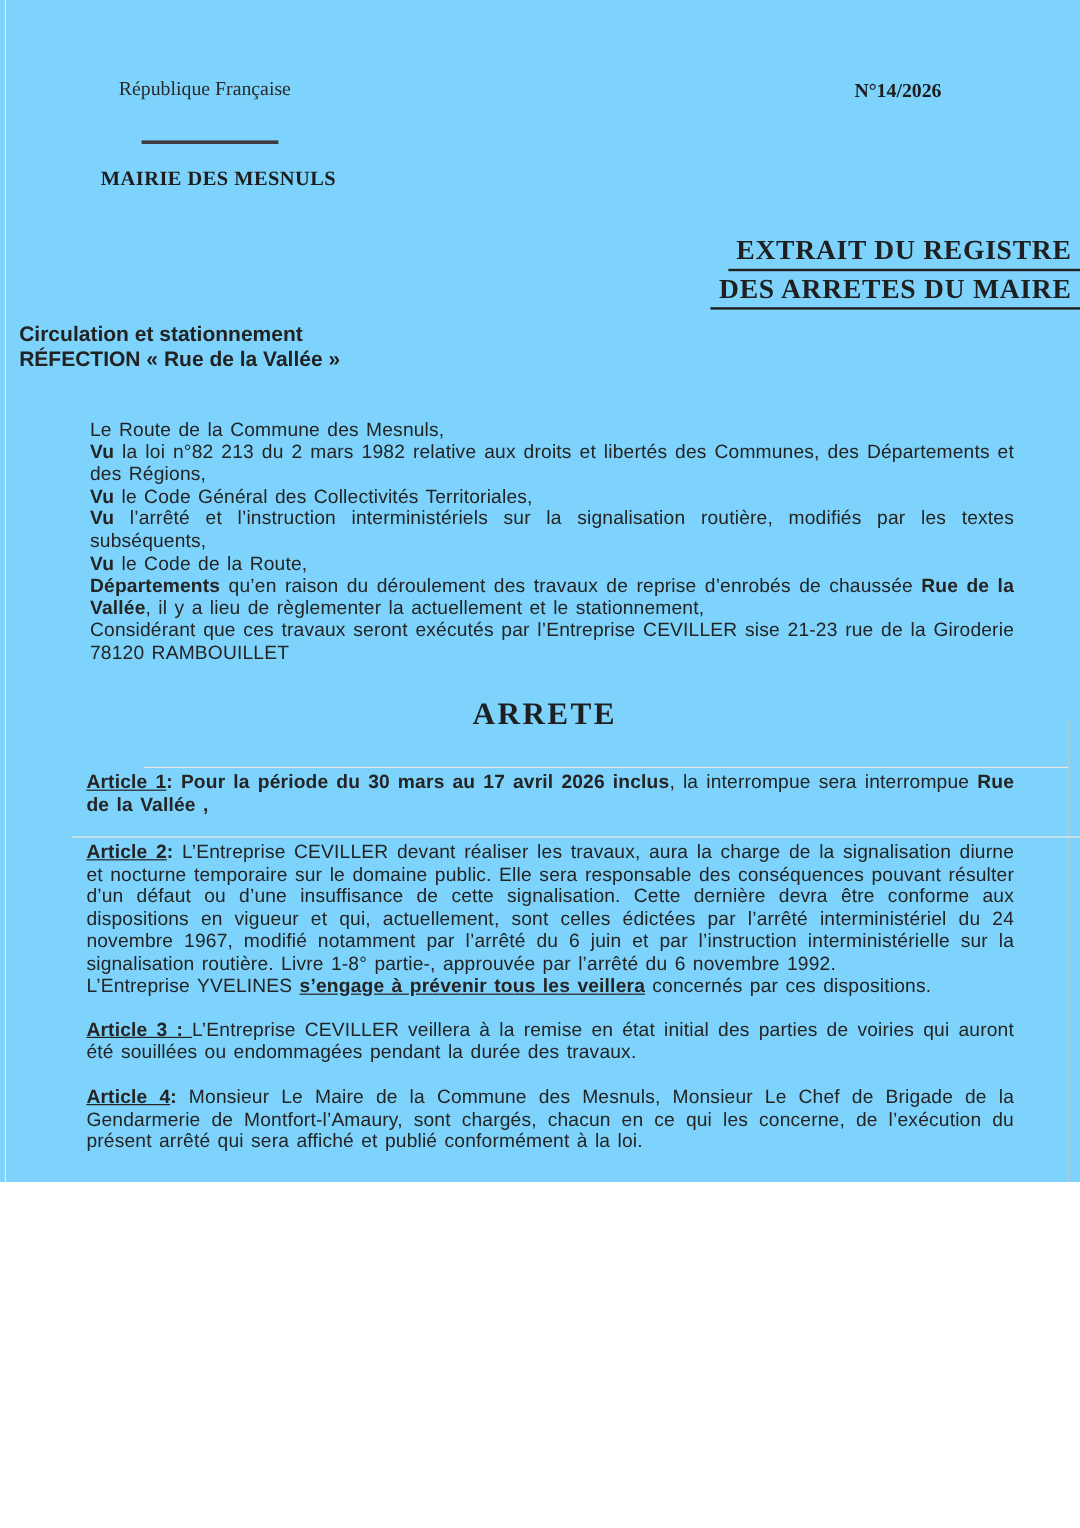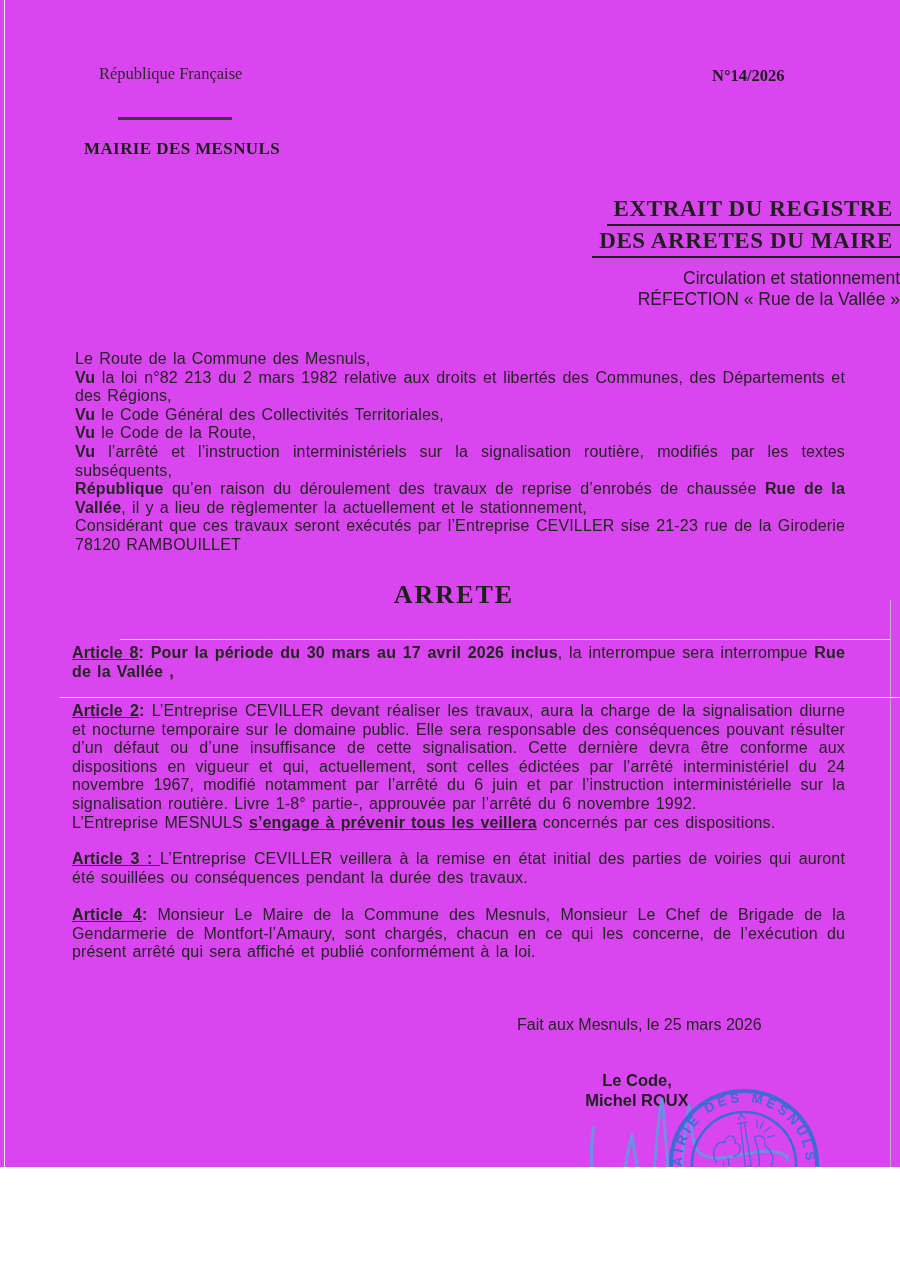--- a/index.html
+++ b/index.html
@@ -1,32 +1,32 @@
 <!DOCTYPE html>
 <html lang="fr"><head>
 <meta charset="utf-8">
 <style>
   html,body{margin:0;padding:0;background:#ffffff;}
   .page{
-    position:relative;width:900px;height:1167px;background:#d946ef;
+    position:relative;width:900px;height:985px;background:#7dd3fc;
     overflow:hidden;font-family:"Liberation Sans","DejaVu Sans",sans-serif;color:#222;
   }
   .abs{position:absolute;}
   .serif{font-family:"Liberation Serif","DejaVu Serif",serif;}
 
   .hdr-left{left:99px;top:64px;font-size:16.5px;color:#2a2a2a;}
   .hdr-num{left:712px;top:66px;font-size:16.5px;font-weight:bold;color:#1d1d1d;}
   .hdr-rule{left:118px;top:117px;width:114px;height:2.5px;background:#3c3c3c;}
   .org{left:84px;top:139px;font-size:17px;font-weight:bold;letter-spacing:.4px;color:#1d1d1d;}
 
   .title-block{left:16px;top:194px;width:884px;text-align:right;font-weight:bold;
     font-size:23px;letter-spacing:.6px;color:#1f1f1f;line-height:29px;}
   .title-block .uline{display:inline-block;border-bottom:2.5px solid #1f1f1f;padding:0 7px 1px 7px;}
 
-  .subtitle-block{left:16px;top:268px;width:884px;text-align:right;font-weight:normal;
+  .subtitle-block{left:16px;top:268px;width:884px;text-align:left;font-weight:bold;
     font-size:17.5px;line-height:21px;color:#222;}
 
   .body-text{font-size:16px;line-height:18.6px;text-align:justify;
     letter-spacing:.15px;word-spacing:1.5px;color:#242424;}
   .body-text p{margin:0;}
   .preamble{left:75px;top:350px;width:770px;}
   .art1{left:72px;top:644px;width:773px;}
   .art2{left:72px;top:702px;width:773px;}
   .art3{left:72px;top:850px;width:773px;}
   .art4{left:72px;top:906px;width:773px;}
@@ -71,37 +71,37 @@
 
   <div class="abs subtitle-block">
     <span>Circulation et stationnement</span><br>
     <span>RÉFECTION « Rue de la Vallée »</span>
   </div>
 
   <div class="abs body-text preamble">
     <p><span>Le Route de la Commune des Mesnuls,</span></p>
     <p><span style="font-weight: bold;">Vu</span><span> la loi n°82 213 du 2 mars 1982 relative aux droits et libertés des Communes, des Départements et des Régions,</span></p>
     <p><span style="font-weight: bold;">Vu</span><span> le Code Général des Collectivités Territoriales,</span></p>
+    <p><span style="font-weight: bold;">Vu</span><span> l’arrêté et l’instruction interministériels sur la signalisation routière, modifiés par les textes subséquents,</span></p>
     <p><span style="font-weight: bold;">Vu</span><span> le Code de la Route,</span></p>
-    <p><span style="font-weight: bold;">Vu</span><span> l’arrêté et l’instruction interministériels sur la signalisation routière, modifiés par les textes subséquents,</span></p>
-    <p><span style="font-weight: bold;">République</span><span> qu’en raison du déroulement des travaux de reprise d’enrobés de chaussée </span><span style="font-weight: bold;">Rue de la Vallée</span><span>, il y a lieu de règlementer la actuellement et le stationnement,</span></p>
+    <p><span style="font-weight: bold;">Départements</span><span> qu’en raison du déroulement des travaux de reprise d’enrobés de chaussée </span><span style="font-weight: bold;">Rue de la Vallée</span><span>, il y a lieu de règlementer la actuellement et le stationnement,</span></p>
     <p><span>Considérant que ces travaux seront exécutés par l’Entreprise CEVILLER  sise 21-23 rue de la Giroderie 78120 RAMBOUILLET</span></p>
   </div>
 
   <div class="abs serif arrete">ARRETE</div>
 
   <div class="abs body-text art1">
-    <p><span style="font-weight: bold; text-decoration: underline;">Article 8</span><span style="font-weight: bold;">: </span><span style="font-weight: bold;">Pour la période du 30 mars au 17 avril 2026 inclus</span><span>, la interrompue sera interrompue </span><span style="font-weight: bold;">Rue de la Vallée ,</span></p>
+    <p><span style="font-weight: bold; text-decoration: underline;">Article 1</span><span style="font-weight: bold;">: </span><span style="font-weight: bold;">Pour la période du 30 mars au 17 avril 2026 inclus</span><span>, la interrompue sera interrompue </span><span style="font-weight: bold;">Rue de la Vallée ,</span></p>
   </div>
   <div class="abs body-text art2">
     <p><span style="font-weight: bold; text-decoration: underline;">Article 2</span><span style="font-weight: bold;">:</span><span> L’Entreprise CEVILLER devant réaliser les travaux, aura la charge de la signalisation diurne et nocturne temporaire sur le domaine public. Elle sera responsable des conséquences pouvant résulter d’un défaut ou d’une insuffisance de cette signalisation. Cette dernière devra être conforme aux dispositions en vigueur et qui, actuellement, sont celles  édictées par l’arrêté interministériel du 24 novembre 1967, modifié notamment par l’arrêté du 6 juin et par l’instruction interministérielle sur la signalisation routière. Livre 1-8° partie-, approuvée par l’arrêté du 6 novembre 1992.</span></p>
-    <p><span>L’Entreprise MESNULS </span><span style="font-weight: bold; text-decoration: underline;">s’engage à prévenir tous les veillera</span><span> concernés par ces dispositions.</span></p>
+    <p><span>L’Entreprise YVELINES </span><span style="font-weight: bold; text-decoration: underline;">s’engage à prévenir tous les veillera</span><span> concernés par ces dispositions.</span></p>
   </div>
   <div class="abs body-text art3">
-    <p><span style="font-weight: bold; text-decoration: underline;">Article 3 : </span><span>L’Entreprise CEVILLER veillera à la remise en état initial des parties de voiries qui auront été souillées ou conséquences pendant la durée des travaux.</span></p>
+    <p><span style="font-weight: bold; text-decoration: underline;">Article 3 : </span><span>L’Entreprise CEVILLER veillera à la remise en état initial des parties de voiries qui auront été souillées ou endommagées pendant la durée des travaux.</span></p>
   </div>
   <div class="abs body-text art4">
     <p><span style="font-weight: bold; text-decoration: underline; margin-top: 24px;">Article 4</span><span style="font-weight: bold;">:</span><span> Monsieur Le Maire de la Commune des Mesnuls, Monsieur Le Chef de Brigade de la Gendarmerie de Montfort-l’Amaury, sont chargés, chacun en ce qui les concerne, de l’exécution du présent arrêté qui sera affiché et publié conformément à la loi.</span></p>
   </div>
 
   <div class="abs closing-date">Fait aux Mesnuls, le 25 mars 2026</div>
   <div class="abs signer">
     <span>Le Code,</span><br>
     <span>Michel ROUX</span>
   </div>

